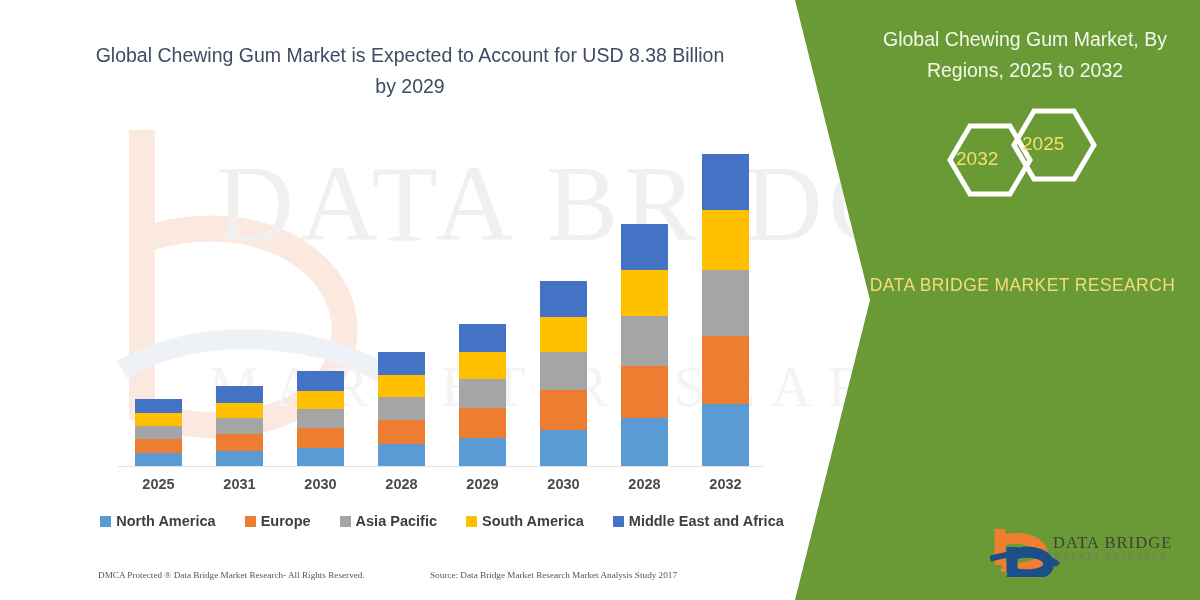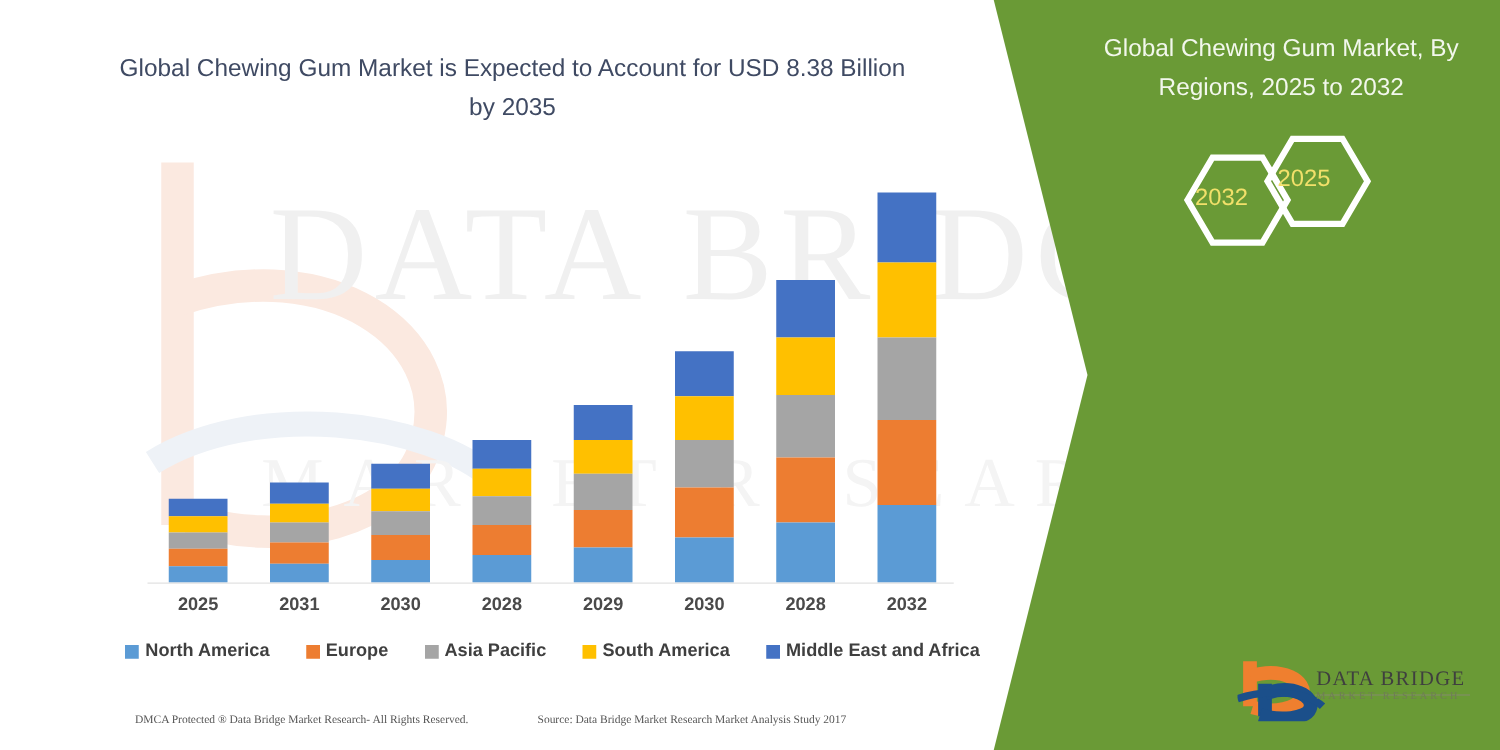--- a/index.html
+++ b/index.html
@@ -33,21 +33,21 @@
   .xlab{flex:1 1 0;text-align:center;font-size:14.5px;font-weight:bold;color:#4a4a4a;}
 
   .legend{position:absolute;left:118px;top:513px;width:648px;
           display:flex;justify-content:center;align-items:center;gap:29px;}
   .lgi{display:flex;align-items:center;gap:5px;}
   .swatch{width:11px;height:11px;display:inline-block;}
   .lgl{font-size:14.5px;font-weight:bold;color:#3f3f3f;white-space:nowrap;}
 
   .foot{position:absolute;top:570px;font-size:9.2px;color:#555;
         font-family:"Liberation Serif",serif;white-space:nowrap;}
-  .foot-l{left:108px;}
+  .foot-l{left:98px;}
   .foot-r{left:430px;}
 
   
   .green{position:absolute;left:0;top:0;width:1200px;height:600px;}
   .gtitle{position:absolute;left:860px;top:8px;width:330px;text-align:center;
           font-size:19.5px;line-height:31px;color:#f2f7ec;margin-top:16px;}
   .hexwrap{position:absolute;left:930px;top:100px;width:180px;height:120px;}
   .hextext{position:absolute;font-size:19px;color:#f2e06a;
            font-family:"Liberation Sans",sans-serif;}
   .dbmr{position:absolute;left:855px;top:272px;width:335px;text-align:center;
@@ -67,21 +67,21 @@
 <div class="stage">
 
   <svg class="wm wm-b" viewBox="0 0 300 330">
     <path d="M30 10 L30 300" stroke="#fbe9e0" stroke-width="26" fill="none"></path>
     <path d="M30 120 C150 80 250 150 230 230 C215 300 110 320 40 295" stroke="#fbe9e0" stroke-width="26" fill="none"></path>
     <path d="M10 250 C90 200 230 215 285 265" stroke="#eef2f7" stroke-width="20" fill="none"></path>
   </svg>
   <div class="wm wm-text">DATA BRIDGE</div>
   <div class="wm wm-text2">MARKET RESEARCH</div>
 
-  <div class="title">Global Chewing Gum Market is Expected to Account for USD 8.38 Billion by 2035</div>
+  <div class="title">Global Chewing Gum Market is Expected to Account for USD 8.38 Billion by 2029</div>
 
   <div class="bars">
       <div class="bcol">
         <div class="bar">
           <div class="seg" style="height: 14px; background: rgb(68, 114, 196);"></div>
           <div class="seg" style="height: 13px; background: rgb(255, 192, 0);"></div>
           <div class="seg" style="height: 13px; background: rgb(165, 165, 165);"></div>
           <div class="seg" style="height: 14px; background: rgb(237, 125, 49);"></div>
           <div class="seg" style="height: 13px; background: rgb(91, 155, 213);"></div>
         </div>
@@ -195,20 +195,21 @@
 
   <div class="hexwrap">
     <svg viewBox="0 0 180 120" width="180" height="120">
       <polygon points="20,60 40,26 80,26 100,60 80,94 40,94" fill="none" stroke="#ffffff" stroke-width="5"></polygon>
       <polygon points="84,45 104,11 144,11 164,45 144,79 104,79" fill="none" stroke="#ffffff" stroke-width="5"></polygon>
     </svg>
     <span class="hextext" style="left:26px;top:48px;">2032</span>
     <span class="hextext" style="left:92px;top:33px;">2025</span>
   </div>
 
+  <div class="dbmr">DATA BRIDGE MARKET RESEARCH</div>
 
   <svg class="logo" viewBox="0 0 190 52">
     <path d="M10 4 L10 40" stroke="#ef7f2f" stroke-width="11" fill="none"></path>
     <path d="M10 16 C36 8 56 20 52 32 C49 42 28 46 12 41" stroke="#ef7f2f" stroke-width="11" fill="none"></path>
     <path d="M22 22 L22 48" stroke="#1b4f8a" stroke-width="11" fill="none"></path>
     <path d="M22 30 C44 22 62 32 58 42 C55 50 34 52 18 47" stroke="#1b4f8a" stroke-width="11" fill="none"></path>
     <path d="M0 34 C22 26 56 28 68 40" stroke="#1b4f8a" stroke-width="6" fill="none"></path>
     <line x1="62" y1="31" x2="186" y2="31" stroke="#7d8f5c" stroke-width="1.2"></line>
   </svg>
   <div class="logo-t1">DATA BRIDGE</div>

